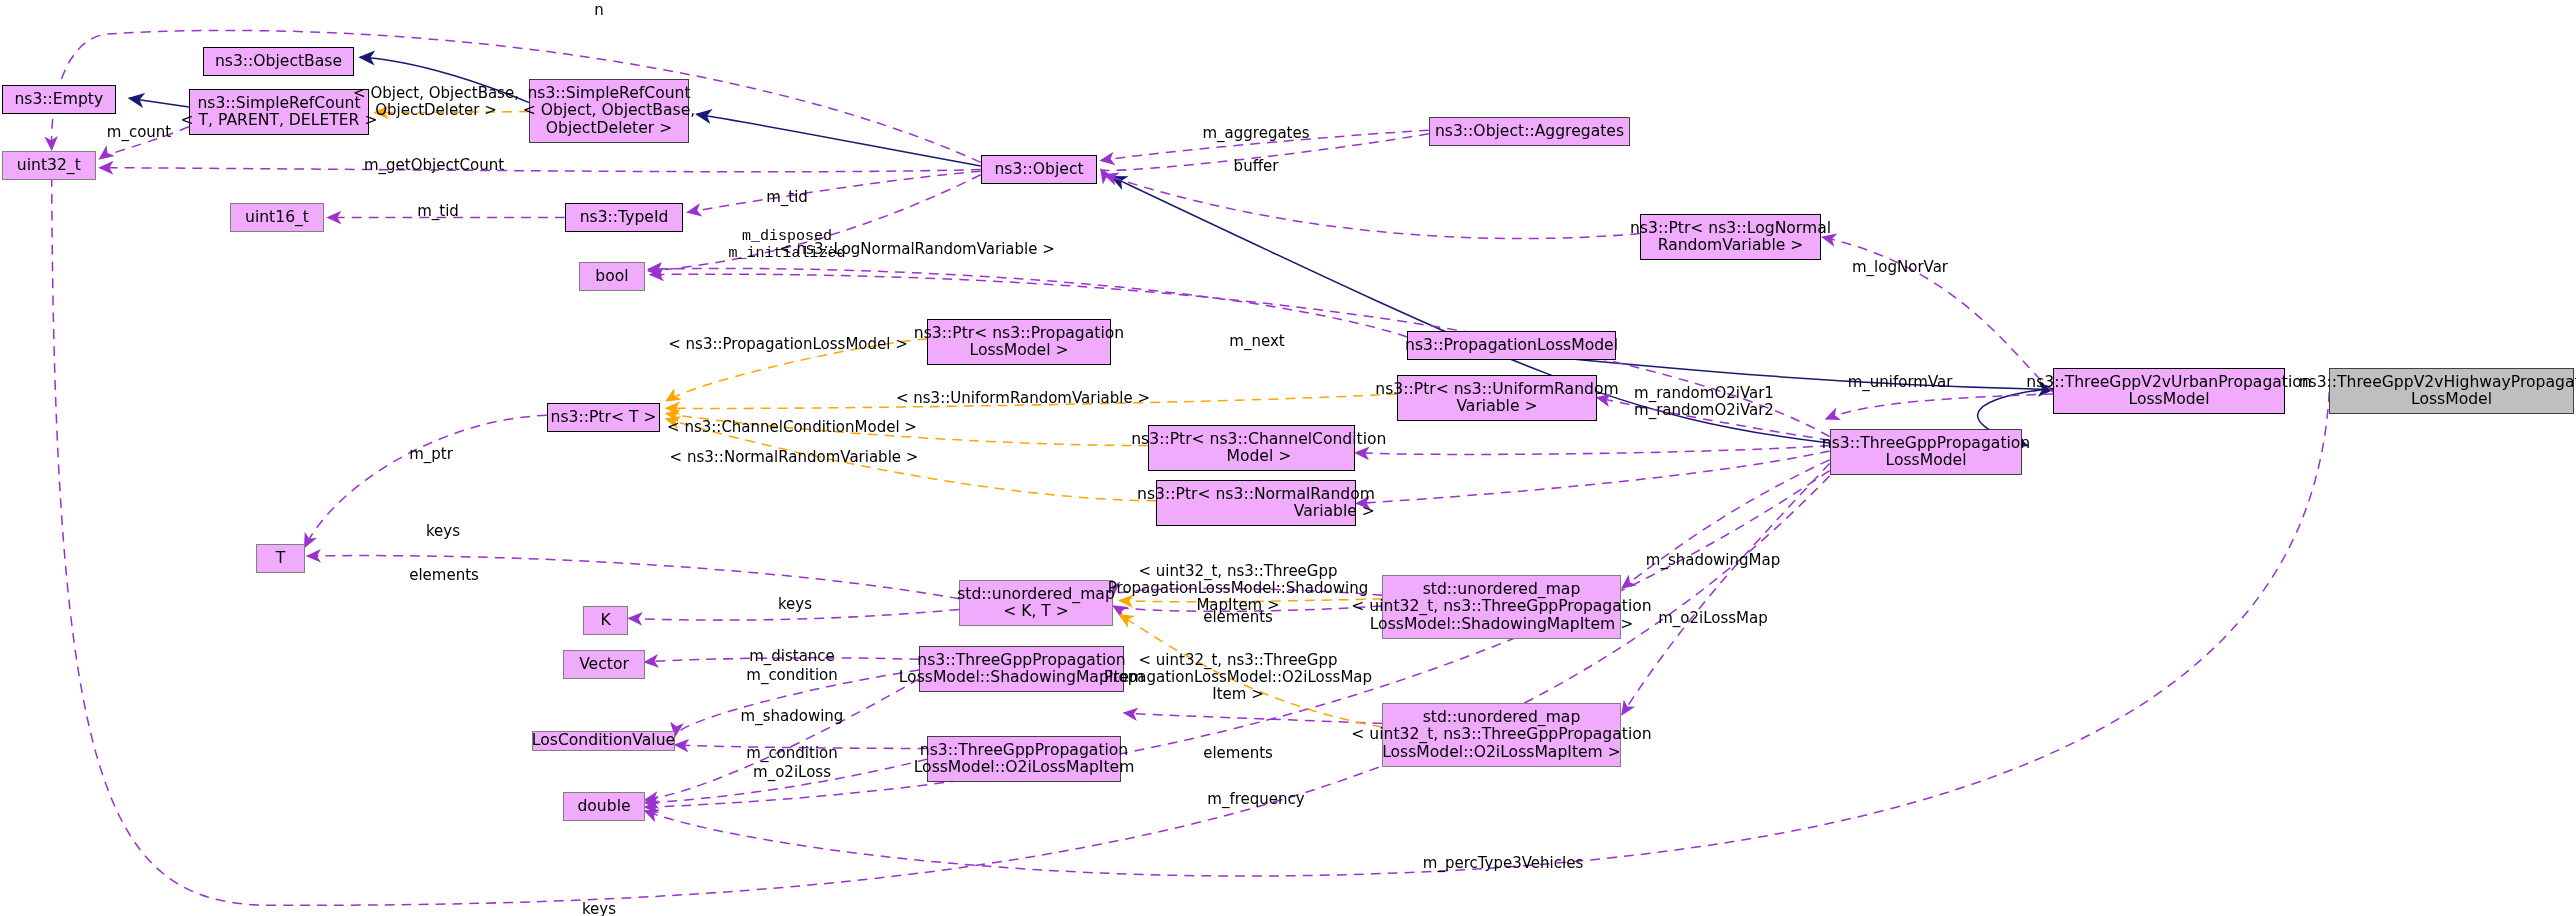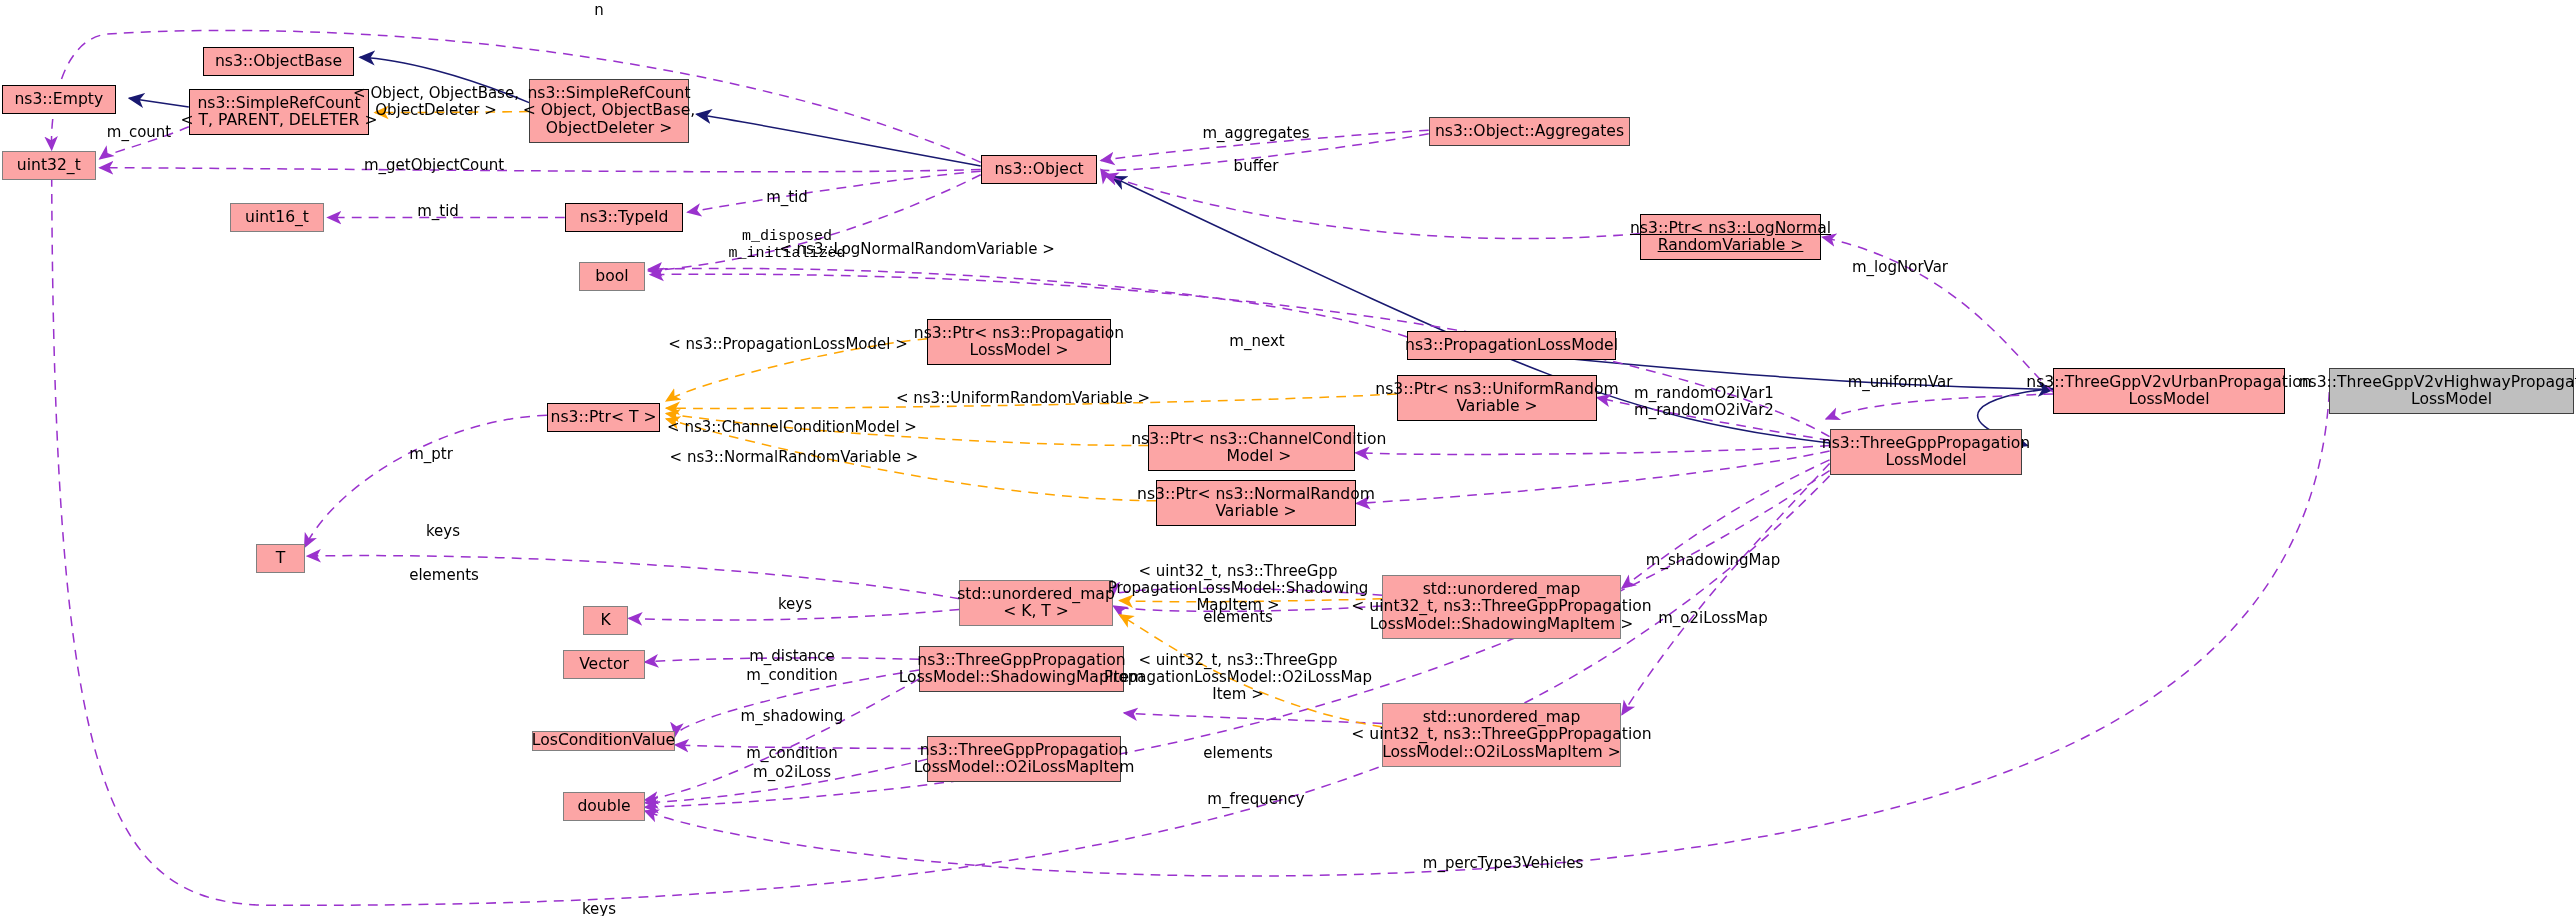--- a/index.html
+++ b/index.html
@@ -1,20 +1,20 @@
 <!DOCTYPE html>
 <html style="font-size:14.3px"><head>
 <meta charset="utf-8">
 <style>
   html,body{margin:0;padding:0;background:#ffffff;}
   body{font-family:"DejaVu Sans","Liberation Sans",sans-serif;}
   #canvas{position:relative;width:2576px;height:917px;background:#fff;overflow:hidden;}
   svg#edges{position:absolute;left:0;top:0;width:2576px;height:917px;pointer-events:none;}
   .node{position:absolute;box-sizing:border-box;display:flex;align-items:center;justify-content:center;
-        text-align:center;background:#fca5a5;border:0.9px solid #808080;color:#000000;
+        text-align:center;background:#f0abfc;border:0.9px solid #808080;color:#000000;
         font-size:15.6px;line-height:1.12;white-space:pre;padding:0.9px 5.3px;}
   .node.cls{border:0.9px solid #000000;}
   .node.thick{border:1.8px solid #404040;}
   .elabel{position:absolute;font-size:15px;color:#000000;white-space:pre;text-align:center;
           line-height:1.14;transform:translateX(-50%);}
 </style>
 </head>
 <body>
 
 <div id="canvas">
@@ -93,37 +93,37 @@
 &lt; T, PARENT, DELETER &gt;</div>
   <div class="node thick" style="left:529px;top:79px;width:160px;height:64px;">ns3::SimpleRefCount
 &lt; Object, ObjectBase,
 ObjectDeleter &gt;</div>
   <div class="node" style="left:1.8px;top:151px;width:94px;height:28.5px;">uint32_t</div>
   <div class="node" style="left:230px;top:203px;width:94px;height:28.5px;">uint16_t</div>
   <div class="node cls" style="left:565px;top:203px;width:118px;height:28.5px;">ns3::TypeId</div>
   <div class="node cls" style="left:981px;top:155px;width:116px;height:28.5px;">ns3::Object</div>
   <div class="node thick" style="left:1429px;top:117px;width:201px;height:28.5px;">ns3::Object::Aggregates</div>
   <div class="node" style="left:579px;top:262px;width:66px;height:28.5px;">bool</div>
-  <div class="node cls" style="left:1640px;top:214px;width:181px;height:46px;text-decoration:underline;">ns3::Ptr&lt; ns3::LogNormal
+  <div class="node cls" style="left:1640px;top:214px;width:181px;height:46px;">ns3::Ptr&lt; ns3::LogNormal
 RandomVariable &gt;</div>
   <div class="node cls" style="left:927px;top:319px;width:184px;height:46px;">ns3::Ptr&lt; ns3::Propagation
 LossModel &gt;</div>
   <div class="node cls" style="left:1407px;top:331px;width:209px;height:28.5px;">ns3::PropagationLossModel</div>
   <div class="node cls" style="left:547px;top:403px;width:113px;height:28.5px;">ns3::Ptr&lt; T &gt;</div>
   <div class="node cls" style="left:1397px;top:375px;width:200px;height:46px;">ns3::Ptr&lt; ns3::UniformRandom
 Variable &gt;</div>
   <div class="node cls" style="left:2053px;top:368px;width:232px;height:46px;">ns3::ThreeGppV2vUrbanPropagation
 LossModel</div>
   <div class="node thick" style="left:2329px;top:368px;width:245px;height:46px;background:#bfbfbf;">ns3::ThreeGppV2vHighwayPropagation
 LossModel</div>
   <div class="node cls" style="left:1148px;top:425px;width:207px;height:46px;padding-left:20px;">ns3::Ptr&lt; ns3::ChannelCondition
 Model &gt;</div>
   <div class="node thick" style="left:1830px;top:429px;width:192px;height:46px;">ns3::ThreeGppPropagation
 LossModel</div>
-  <div class="node cls" style="left:1156px;top:480px;width:200px;height:46px;">ns3::Ptr&lt; ns3::NormalRandom
+  <div class="node cls" style="left:1156px;top:480px;width:200px;height:46px;text-align:right;">ns3::Ptr&lt; ns3::NormalRandom
 Variable &gt;</div>
   <div class="node" style="left:256px;top:544px;width:49px;height:28.5px;">T</div>
   <div class="node" style="left:959px;top:580px;width:154px;height:46px;">std::unordered_map
 &lt; K, T &gt;</div>
   <div class="node" style="left:1382px;top:575px;width:239px;height:64px;">std::unordered_map
 &lt; uint32_t, ns3::ThreeGppPropagation
 LossModel::ShadowingMapItem &gt;</div>
   <div class="node" style="left:583px;top:606px;width:45px;height:28.5px;">K</div>
   <div class="node" style="left:563px;top:650px;width:82px;height:28.5px;">Vector</div>
   <div class="node thick" style="left:919px;top:646px;width:205px;height:46px;">ns3::ThreeGppPropagation

